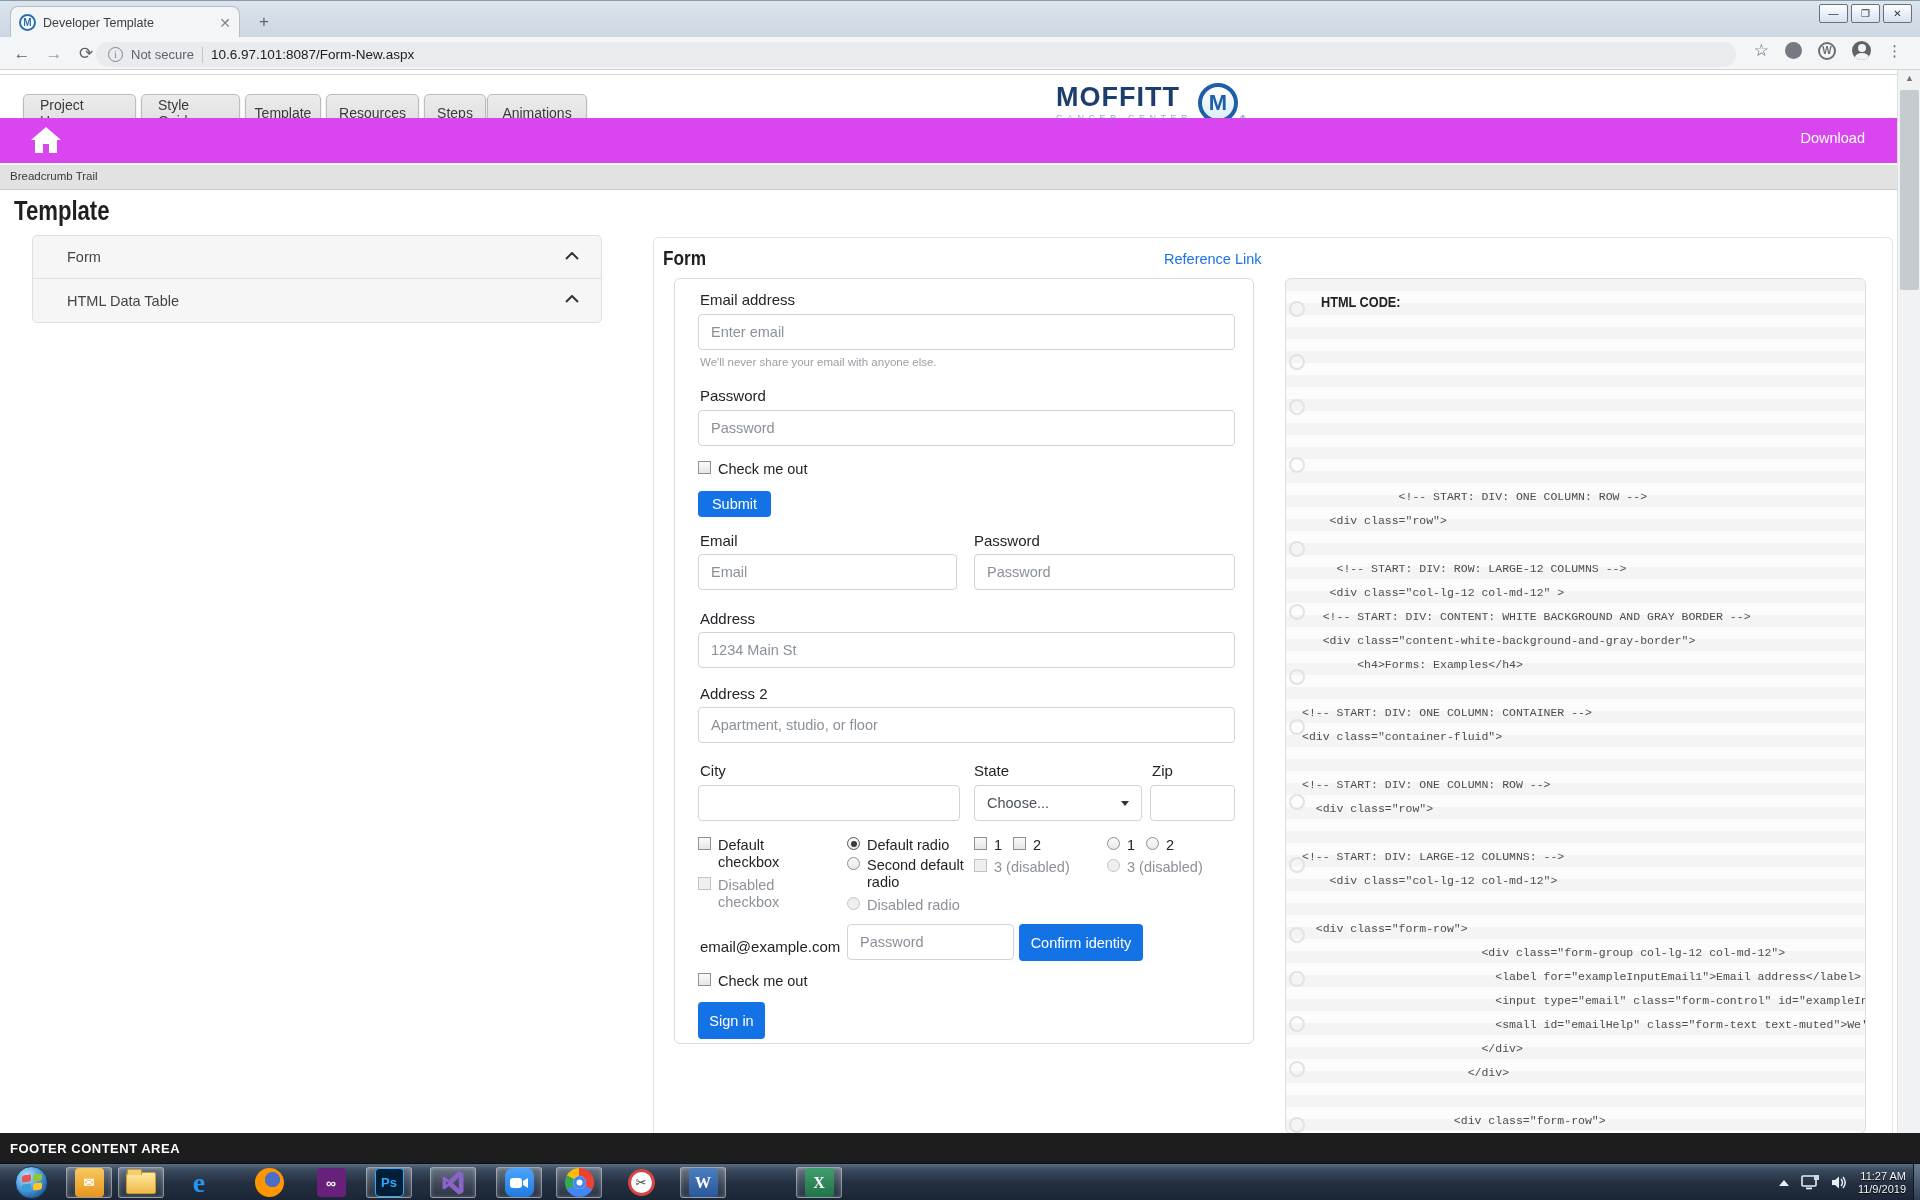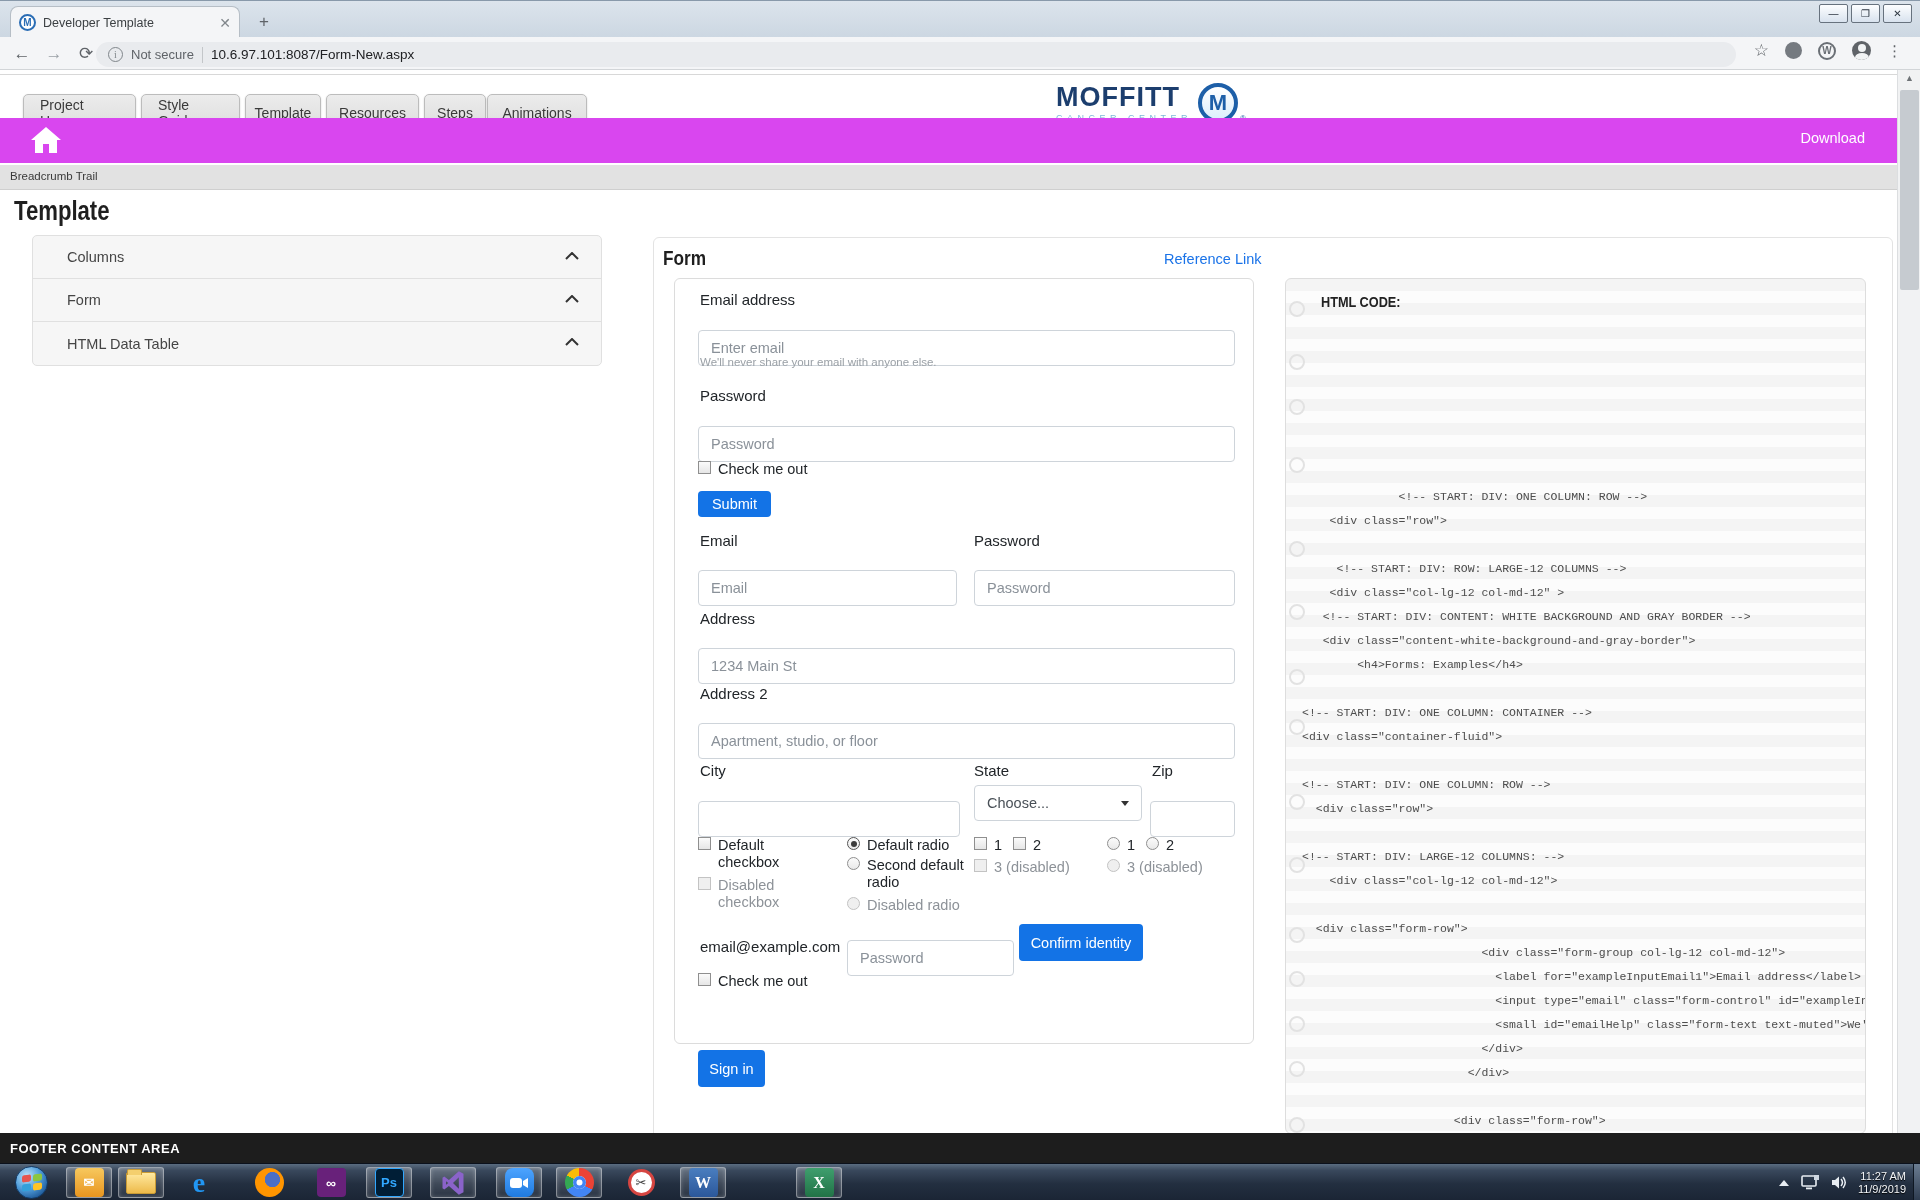--- a/index.html
+++ b/index.html
@@ -56,21 +56,21 @@
   .chev svg { display:block; }
 
   
   .outercard { position:absolute; left:653px; top:167px; width:1240px; height:966px; background:#fff; border:1px solid #e3e3e3; border-radius:6px; }
   .formtitle { position:absolute; left:9px; top:8px; font-size:21px; font-weight:bold; color:#1f1f1f; }
   .reflink { position:absolute; left:510px; top:13px; font-size:14.5px; color:#1a73e8; }
 
   
   .formcard { position:absolute; left:20px; top:40px; width:580px; height:766px; background:#fff; border:1px solid #dcdcdc; border-radius:6px; }
   .flabel { position:absolute; font-size:15px; color:#212529; }
-  .finput { position:absolute; height:36px; border:1px solid #ced4da; border-radius:4px; background:#fff; font-size:14.5px; color:#495057; padding:0 12px; font-family:"Liberation Sans",sans-serif;margin-top:16px; }
+  .finput { position:absolute; height:36px; border:1px solid #ced4da; border-radius:4px; background:#fff; font-size:14.5px; color:#495057; padding:0 12px; font-family:"Liberation Sans",sans-serif; }
   .finput::placeholder { color:#8a9199; opacity:1; }
   .fhelp { position:absolute; font-size:11.5px; color:#9aa0a6; }
   .btn { position:absolute; background:#1373e6; color:#fff; border:none; border-radius:4px; font-size:14.5px; font-family:"Liberation Sans",sans-serif; display:flex; align-items:center; justify-content:center; }
   .cbox { width:13px; height:13px; border:1px solid #8f8f8f; background:linear-gradient(#fbfbfb,#e6e6e6); display:inline-block; flex:0 0 auto; }
   .cbox.dis { border-color:#c3c3c3; background:#efefef; }
   .rad { width:13px; height:13px; border:1px solid #8f8f8f; border-radius:50%; background:linear-gradient(#fbfbfb,#e9e9e9); display:inline-block; position:relative; flex:0 0 auto; }
   .rad.on { border-color:#555; }
   .rad.on:after { content:""; position:absolute; left:2.5px; top:2.5px; width:6px; height:6px; border-radius:50%; background:#3c3c3c; }
   .rad.dis { border-color:#c3c3c3; background:#efefef; }
   .chkrow { position:absolute; display:flex; gap:7px; font-size:14.5px; color:#212529; align-items:flex-start; line-height:17px; }
@@ -176,28 +176,20 @@
     <div class="crumbbar">
       <div class="crumb">Breadcrumb Trail</div>
     </div>
 
     <div class="pagetitle">
       <span class="condensed">Template</span>
     </div>
 
     <div class="accordion">
       <div class="acc-row">
-        <span>Columns</span>
-        <span class="chev">
-            <svg width="14" height="8">
-              <polyline points="1,7 7,1 13,7" fill="none" stroke="#333" stroke-width="2"></polyline>
-            </svg>
-          </span>
-      </div>
-      <div class="acc-row">
         <span>Form</span>
         <span class="chev">
             <svg width="14" height="8">
               <polyline points="1,7 7,1 13,7" fill="none" stroke="#333" stroke-width="2"></polyline>
             </svg>
           </span>
       </div>
       <div class="acc-row">
         <span>HTML Data Table</span>
         <span class="chev">
@@ -298,21 +290,21 @@
 
         <div class="plaintext" style="left:25px;top:659px;">email@example.com</div>
         <input class="finput" type="password" style="left: 172px; top: 645px; width: 167px;" placeholder="Password">
         <button class="btn" style="left:344px;top:645px;width:124px;height:37px;">Confirm identity</button>
 
         <div class="chkrow" style="left:23px;top:694px;">
           <span class="cbox"></span>
           <span>Check me out</span>
         </div>
 
-        <button class="btn" style="left:23px;top:723px;width:67px;height:37px;margin-top:48px;">Sign in</button>
+        <button class="btn" style="left:23px;top:723px;width:67px;height:37px;">Sign in</button>
       </div>
 
       <div class="codepanel">
         <div class="gcirc" style="top:22px;"></div>
         <div class="gcirc" style="top:75px;"></div>
         <div class="gcirc" style="top:120px;"></div>
         <div class="gcirc" style="top:178px;"></div>
         <div class="gcirc" style="top:262px;"></div>
         <div class="gcirc" style="top:325px;"></div>
         <div class="gcirc" style="top:390px;"></div>

